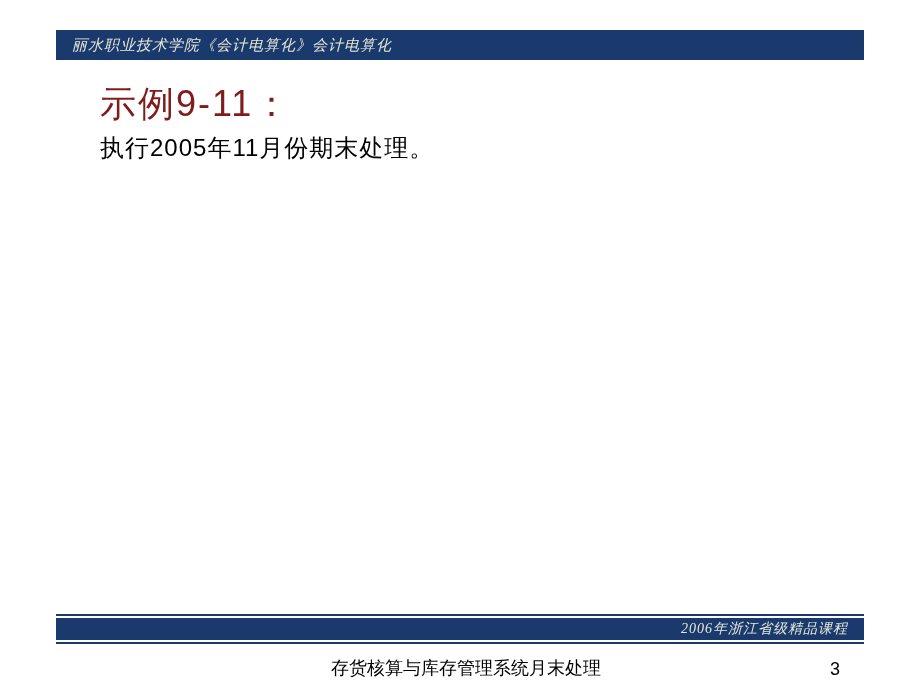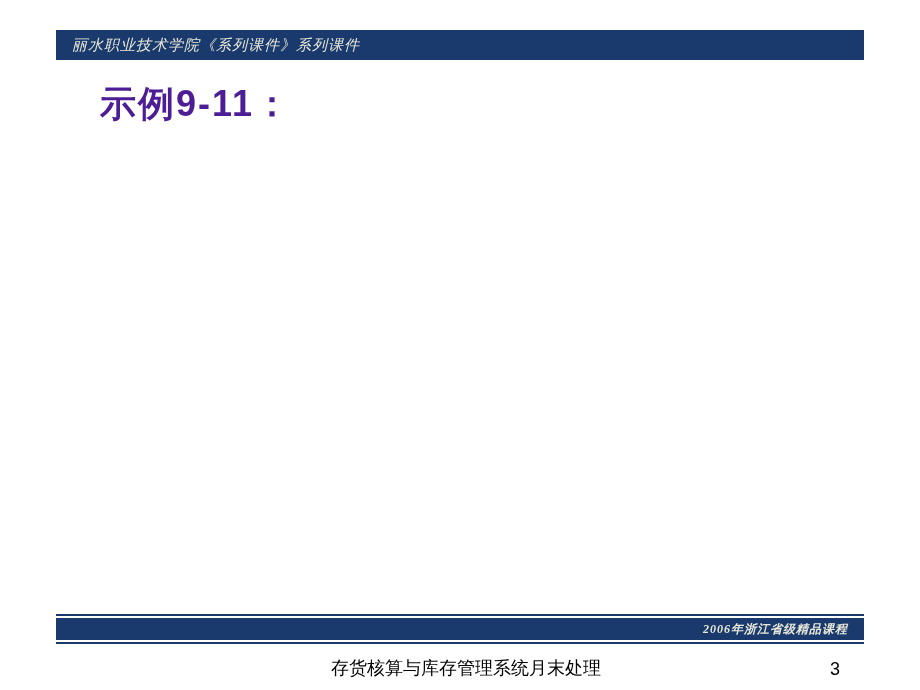--- a/index.html
+++ b/index.html
@@ -55,22 +55,22 @@
       background: #1a3a6e;
     }
     .content-area {
       position: absolute;
       top: 80px;
       left: 100px;
       right: 100px;
     }
     .title {
       font-size: 36px;
-      font-weight: bold;
-      color: #4c1d95;
+      font-weight: normal;
+      color: #7f1d1d;
       letter-spacing: 2px;
     }
     .body-text {
       font-size: 24px;
       color: #000000;
       line-height: 1.6;
       letter-spacing: 1px;
     }
     .footer-bar {
       position: absolute;
@@ -79,25 +79,24 @@
       right: 56px;
       height: 22px;
       background: #1a3a6e;
       display: flex;
       align-items: center;
       justify-content: flex-end;
       padding-right: 16px;
     }
     .footer-text {
       color: #e8e8d8;
-      font-size: 12px;
+      font-size: 14px;
       font-style: italic;
       letter-spacing: 1px;
       font-family: "KaiTi", "STKaiti", serif;
-      font-weight: bold;
     }
     .footer-line-top {
       position: absolute;
       bottom: 74px;
       left: 56px;
       right: 56px;
       height: 2px;
       background: #1a3a6e;
     }
     .footer-line-bottom {
@@ -124,26 +123,27 @@
       font-size: 18px;
       color: #000000;
     }
   </style>
 </head>
 <body>
 
 <div class="slide-container">
   <div class="header-line-top"></div>
   <div class="header-bar">
-    <span class="header-text">丽水职业技术学院《系列课件》系列课件</span>
+    <span class="header-text">丽水职业技术学院《会计电算化》会计电算化</span>
   </div>
   <div class="header-line-bottom"></div>
 
   <div class="content-area">
     <div class="title">示例9-11：</div>
+    <div class="body-text">执行2005年11月份期末处理。</div>
   </div>
 
   <div class="footer-line-top"></div>
   <div class="footer-bar">
     <span class="footer-text">2006年浙江省级精品课程</span>
   </div>
   <div class="footer-line-bottom"></div>
 
   <div class="bottom-caption">存货核算与库存管理系统月末处理</div>
   <div class="page-number">3</div>

